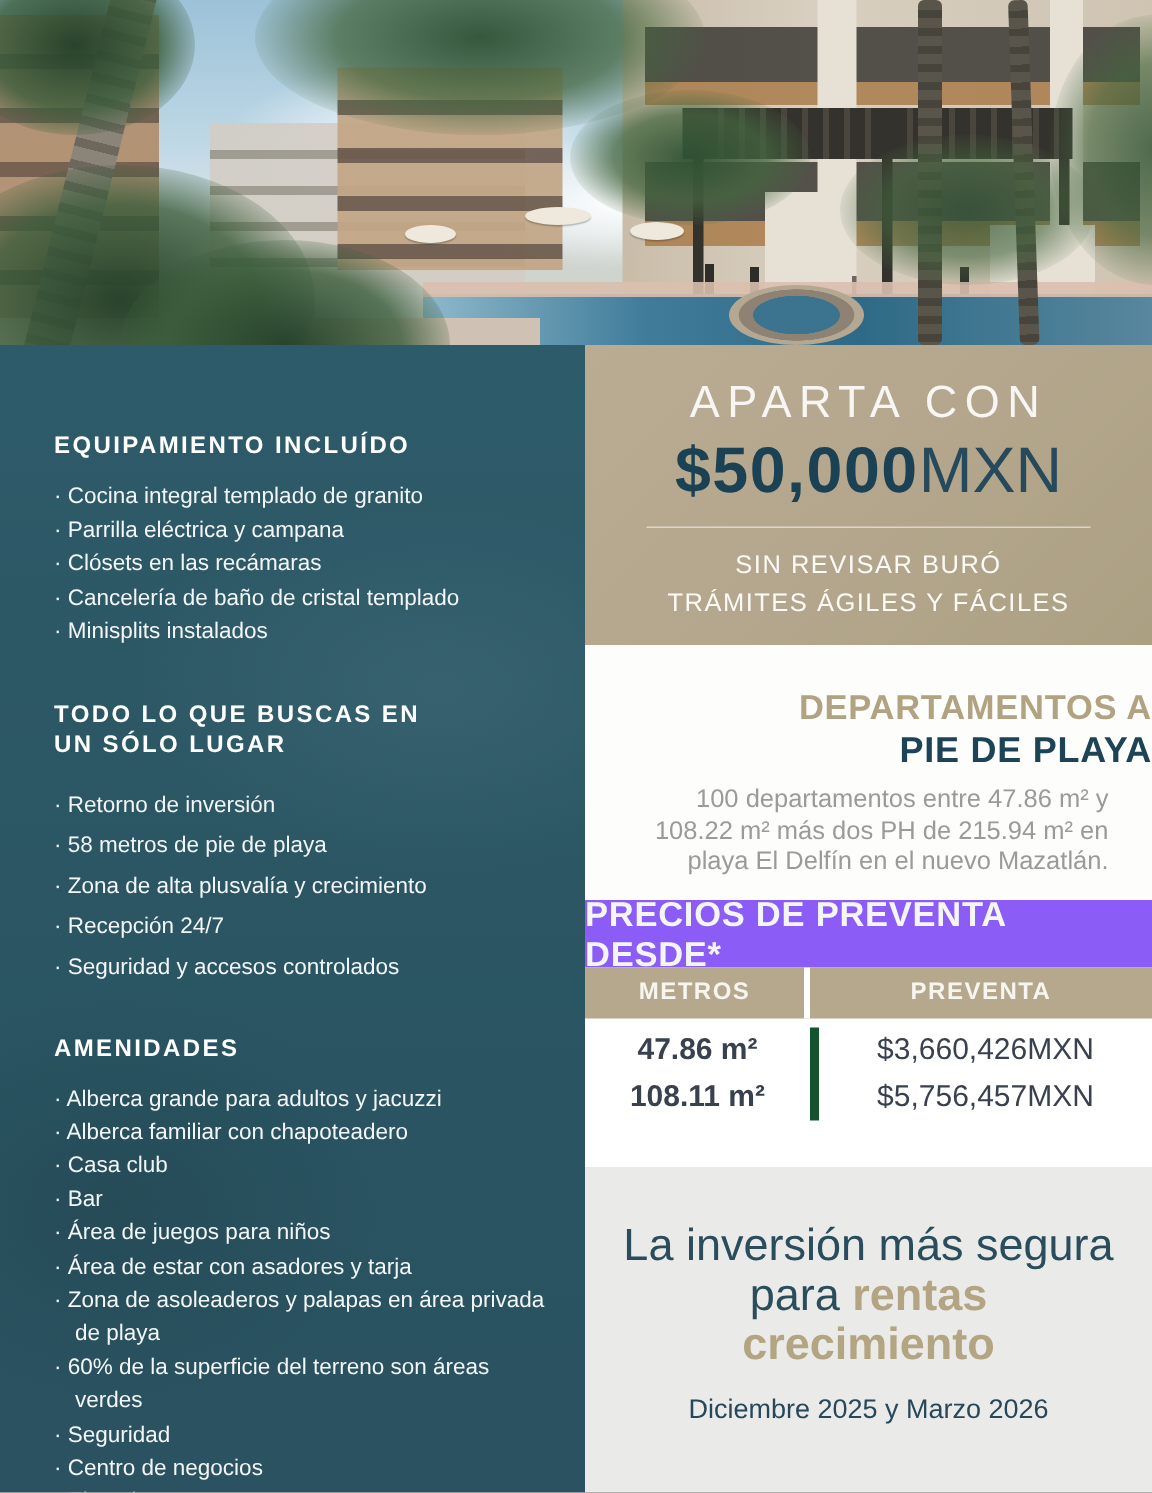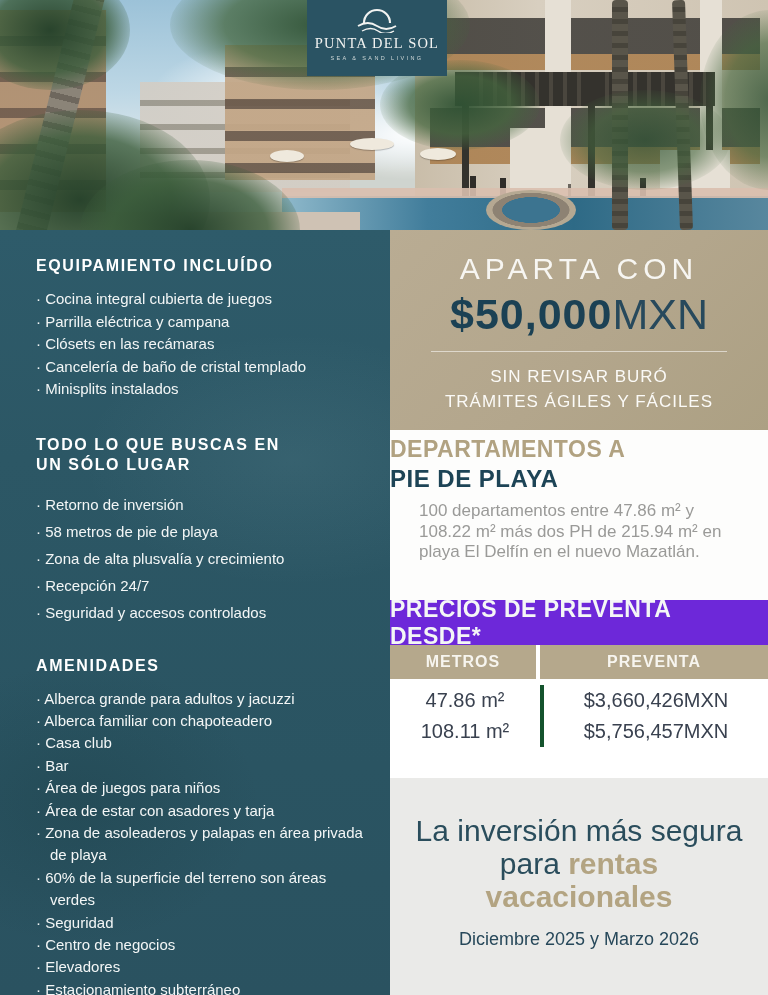--- a/index.html
+++ b/index.html
@@ -43,52 +43,52 @@
   .badge-name{font-family:"Liberation Serif",serif;color:#f2f3f1;font-size:14.5px;letter-spacing:1.2px;margin-top:2px;white-space:nowrap;}
   .badge-tagline{color:#cfd8d8;font-size:5.5px;letter-spacing:2.4px;margin-top:3px;white-space:nowrap;}
   
   .left-panel{position:absolute;left:0;top:230px;width:390px;height:765px;
     background:linear-gradient(180deg,#2e5b6a 0%,#2c5765 30%,#2a5462 70%,#2a5260 100%);color:#fff;box-sizing:border-box;
     padding:26px 26px 0 36px;}
   .left-panel::before{content:"";position:absolute;inset:0;
     background:radial-gradient(ellipse 300px 180px at 75% 30%,rgba(150,190,200,.10),transparent 70%),
                radial-gradient(ellipse 260px 200px at 20% 75%,rgba(20,50,55,.25),transparent 70%);
     pointer-events:none;}
-  .left-section{position:relative;}
+  .left-section{position:relative;margin-top:32px;}
   .left-section h3{font-size:16px;font-weight:bold;letter-spacing:1.6px;margin:0 0 12px 0;max-width:270px;line-height:20px;}
   .left-section ul{list-style:none;margin:0;padding:0;}
   .left-section li{padding-left:14px;text-indent:-14px;font-size:15px;color:#f3f6f6;}
   .left-section li::before{content:"· ";}
   .s1{margin-bottom:34px;} .s1 li{line-height:22.5px;}
   .s2{margin-bottom:30px;} .s2 h3{margin-bottom:16px;} .s2 li{line-height:27px;}
   .s3 li{line-height:22.4px;}
   
   .right-col{position:absolute;left:390px;top:230px;width:378px;height:765px;}
   .promo{height:200px;background:linear-gradient(135deg,#b9ac93 0%,#b3a68c 55%,#aca083 100%);
          text-align:center;box-sizing:border-box;padding-top:22px;position:relative;}
   .promo-title{color:#f7f6f2;font-size:30px;letter-spacing:5px;font-weight:400;}
   .promo-amount-row{margin-top:4px;color:#1b4154;}
   .promo-amount{font-size:43px;font-weight:bold;letter-spacing:1px;text-align:center;}
   .promo-currency{font-size:43px;font-weight:300;color:#27495c;}
   .promo-divider{width:296px;height:1px;background:rgba(255,255,255,.55);border:0;margin:12px auto 12px auto;}
   .promo-line{color:#fbfaf7;font-size:17px;letter-spacing:1px;line-height:25px;font-weight:400;}
-  .dept{height:170px;background:#fdfdfc;text-align:left;box-sizing:border-box;padding-top:6px;}
+  .dept{height:170px;background:#fdfdfc;text-align:right;box-sizing:border-box;padding-top:28px;}
   .dept-t1{color:#b1a281;font-size:23px;font-weight:bold;letter-spacing:.5px;}
   .dept-t2{color:#1d4456;font-size:24px;font-weight:bold;letter-spacing:.5px;margin-top:2px;}
   .dept-body{color:#9a9a98;font-size:17px;line-height:20.5px;width:320px;margin:8px auto 0 auto;}
   .price{height:178px;background:#fff;}
-  .price-header{height:45px;background:#6d28d9;color:#f4f6f6;display:flex;align-items:center;justify-content:center;
+  .price-header{height:45px;background:#8b5cf6;color:#f4f6f6;display:flex;align-items:center;justify-content:center;
     font-size:23px;font-weight:bold;letter-spacing:.5px;}
   .price-cols{display:flex;height:34px;background:#b5a88c;}
   .price-col{display:flex;align-items:center;justify-content:center;color:#f7f5ef;font-size:16px;font-weight:bold;letter-spacing:1px;}
   .price-col.c1{width:150px;border-right:4px solid #fff;box-sizing:border-box;}
   .price-col.c2{flex:1;}
   .price table{width:100%;border-collapse:collapse;margin-top:6px;}
   .price td{font-size:20px;color:#39414f;text-align:center;padding:4px 0;}
-  .price td:first-child{width:150px;border-right:4px solid #14532d;}
+  .price td:first-child{width:150px;border-right:6px solid #14532d;font-weight:bold;}
   .closing{height:217px;background:#eaeae8;text-align:center;box-sizing:border-box;padding-top:36px;}
   .closing-headline{font-size:30px;line-height:33px;color:#2a4d5c;width:330px;margin:0 auto;}
   .closing-headline .accent{color:#b3a482;font-weight:bold;}
   .closing-fecha{margin-top:14px;color:#27485a;font-size:18px;line-height:24px;}
 </style>
 </head>
 <body>
 
 <div class="page">
 
@@ -124,35 +124,26 @@
     <div class="palm-trunk big-trunk"></div>
     <div class="palm-canopy" style="left:170px;top:-40px;width:300px;height:130px;"></div>
     <div class="palm-canopy" style="left:380px;top:60px;width:160px;height:90px;"></div>
     <div class="palm-canopy" style="left:560px;top:90px;width:170px;height:100px;opacity:.8;"></div>
     <div class="palm-canopy" style="left:700px;top:10px;width:140px;height:180px;opacity:.85;"></div>
     <div class="foliage" style="left:-50px;top:110px;width:260px;height:180px;"></div>
     <div class="foliage" style="left:80px;top:160px;width:220px;height:140px;"></div>
     <div class="foliage" style="left:-30px;top:-30px;width:160px;height:120px;"></div>
   </div>
 
-  <div class="badge">
-    <svg width="46" height="26" viewBox="0 0 46 26">
-      <path d="M10 16 A13 13 0 0 1 36 16" fill="none" stroke="#f2f3f1" stroke-width="2.2"></path>
-      <path d="M4 19 Q14 13 23 19 T42 19" fill="none" stroke="#f2f3f1" stroke-width="1.8"></path>
-      <path d="M8 24 Q17 19 24 24 T40 24" fill="none" stroke="#f2f3f1" stroke-width="1.4"></path>
-    </svg>
-    <div class="badge-name">PUNTA DEL SOL</div>
-    <div class="badge-tagline">SEA &amp; SAND LIVING</div>
-  </div>
 
   <div class="left-panel">
     <div class="left-section s1">
       <h3>EQUIPAMIENTO INCLUÍDO</h3>
       <ul>
-          <li>Cocina integral cubierta de juegos</li>
+          <li>Cocina integral templado de granito</li>
           <li>Parrilla eléctrica y campana</li>
           <li>Clósets en las recámaras</li>
           <li>Cancelería de baño de cristal templado</li>
           <li>Minisplits instalados</li>
         </ul>
     </div>
     <div class="left-section s2">
       <h3>TODO LO QUE BUSCAS EN UN SÓLO LUGAR</h3>
       <ul>
           <li>Retorno de inversión</li>
@@ -214,21 +205,21 @@
             <tr>
               <td>108.11 m²</td>
               <td>$5,756,457MXN</td>
             </tr>
           </tbody>
       </table>
     </div>
 
     <div class="closing">
       <div class="closing-headline">
-        <span>La inversión más segura para </span><span class="accent">rentas vacacionales</span>
+        <span>La inversión más segura para </span><span class="accent">rentas crecimiento</span>
       </div>
       <div class="closing-fecha">
         <div>Diciembre 2025 y Marzo 2026</div>
       </div>
     </div>
 
   </div>
 </div>
 
 </body></html>

